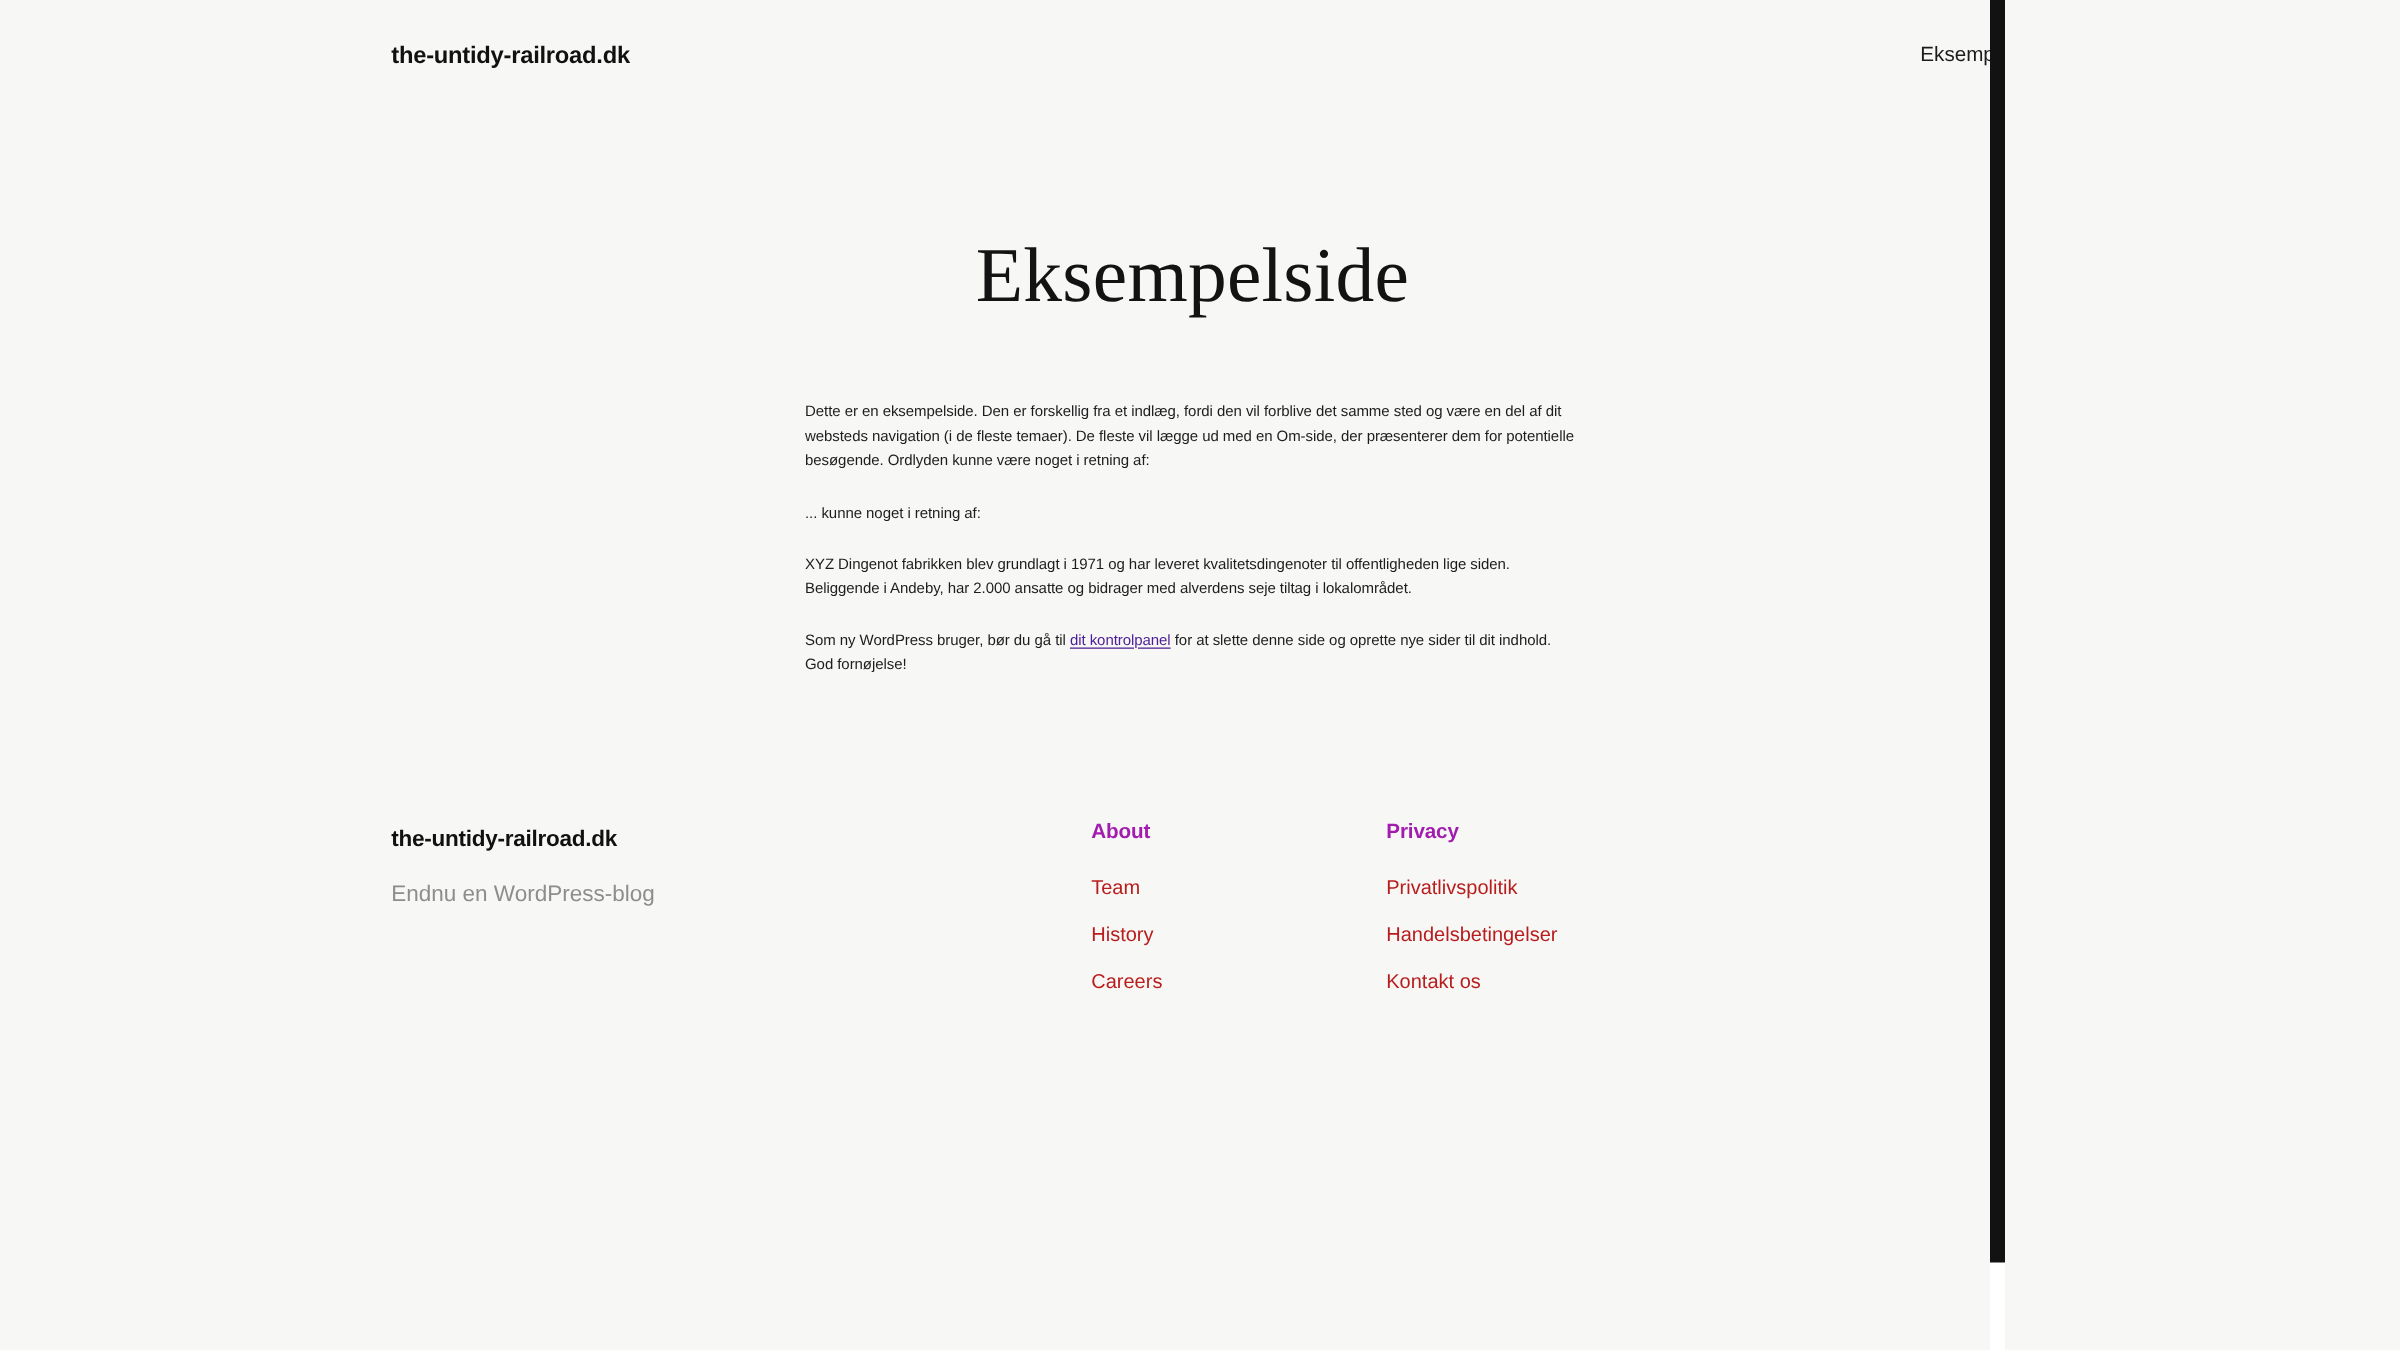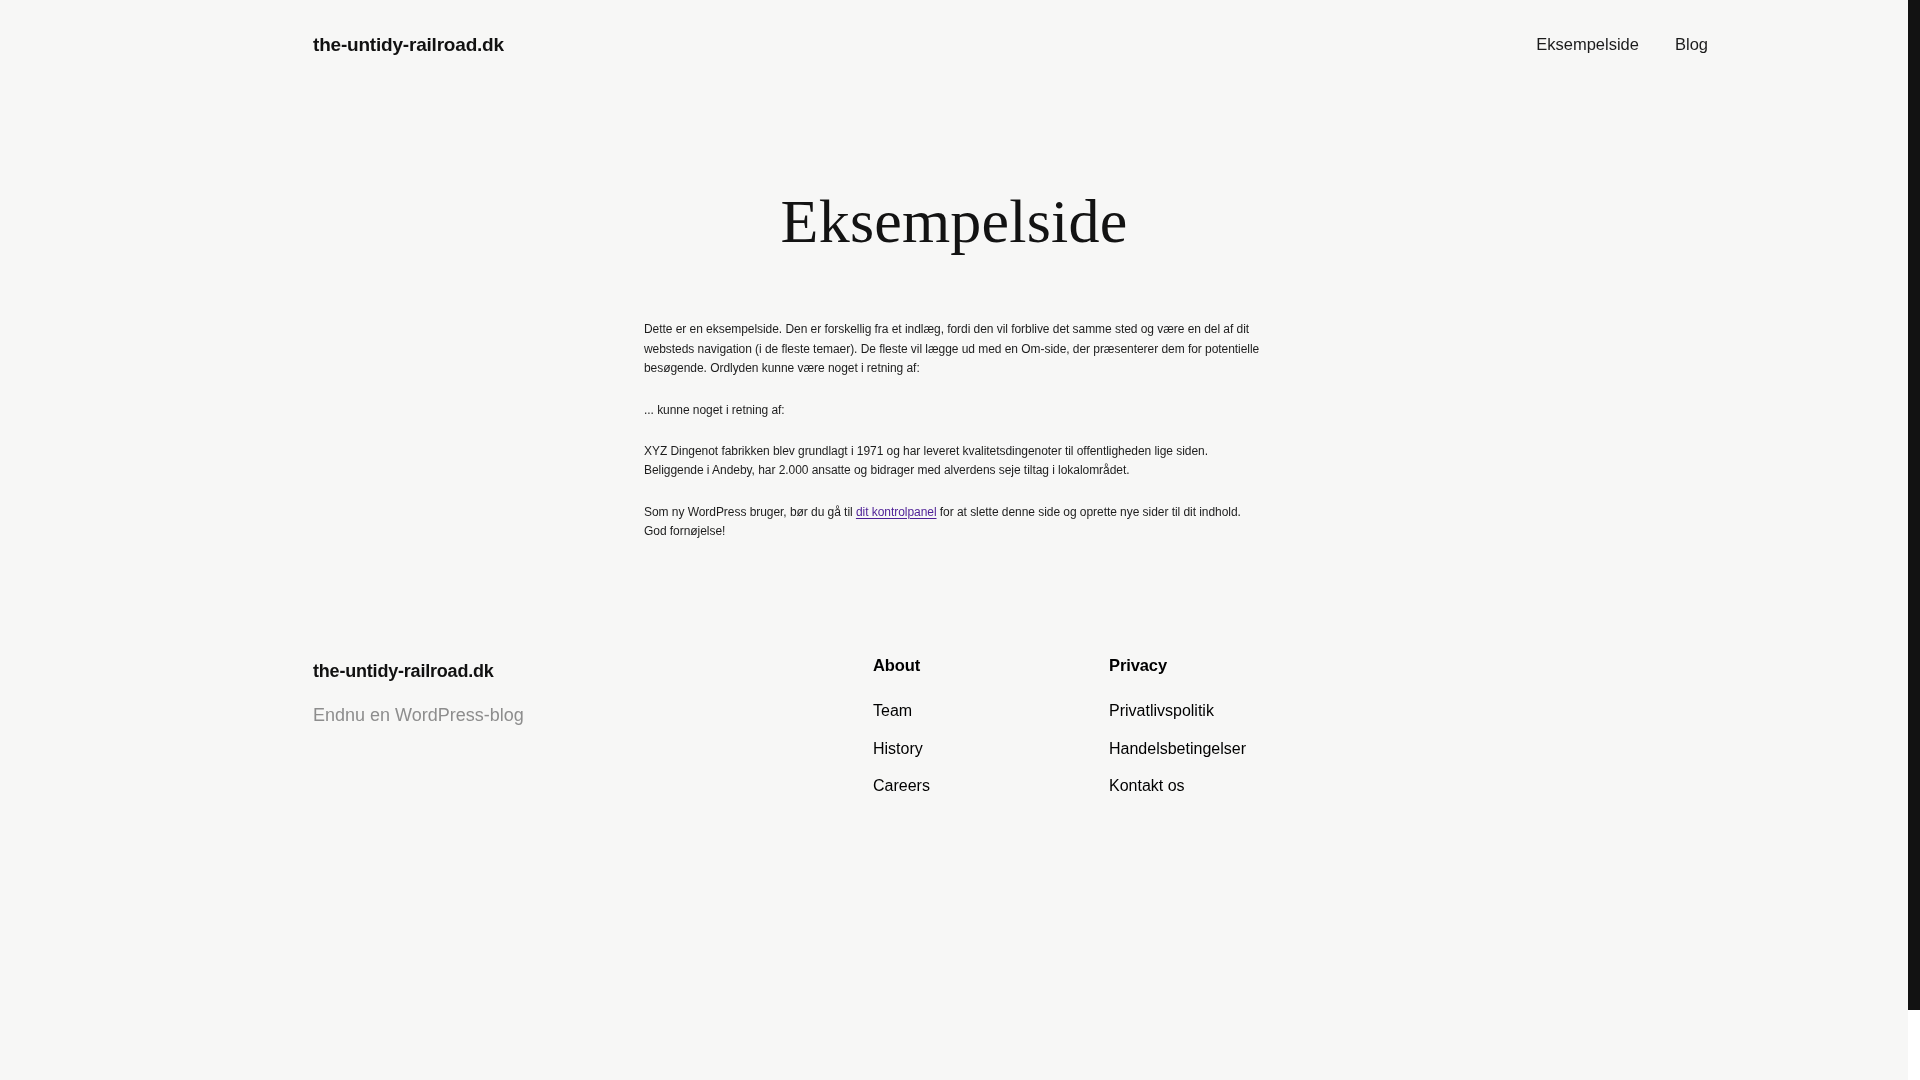--- a/index.html
+++ b/index.html
@@ -12,21 +12,21 @@
 
   body {
     background: #f7f7f6;
     font-family: "Liberation Sans", sans-serif;
     color: #1c1c1c;
     -webkit-font-smoothing: antialiased;
   }
 
   .viewport {
     position: relative;
-    width: 1920px;
+    width: 1604px;
     height: 1080px;
     background: #f7f7f6;
     overflow: hidden;
   }
 
   
   .page {
     position: absolute;
     top: 0; left: 0;
     width: 1908px;
@@ -140,34 +140,34 @@
     flex: 1 1 auto;
     gap: 0;
   }
 
   .footer-col { width: 236px; }
   .footer-col:nth-child(2) { width: 316px; }
 
   .footer-col h3 {
     font-size: 16.5px;
     font-weight: 700;
-    color: #000000;
+    color: #a21caf;
     margin-bottom: 24px;
     line-height: 1.3;
     letter-spacing: -0.1px;
   }
 
   .footer-col ul { list-style: none; }
 
   .footer-col li { margin-bottom: 15px; }
   .footer-col li:last-child { margin-bottom: 0; }
 
   .footer-col li a {
     font-size: 16px;
-    color: #000000;
+    color: #b91c1c;
     text-decoration: none;
     line-height: 1.4;
   }
 
   
   .scrollbar-track {
     position: absolute;
     top: 0;
     right: 0;
     width: 12px;

